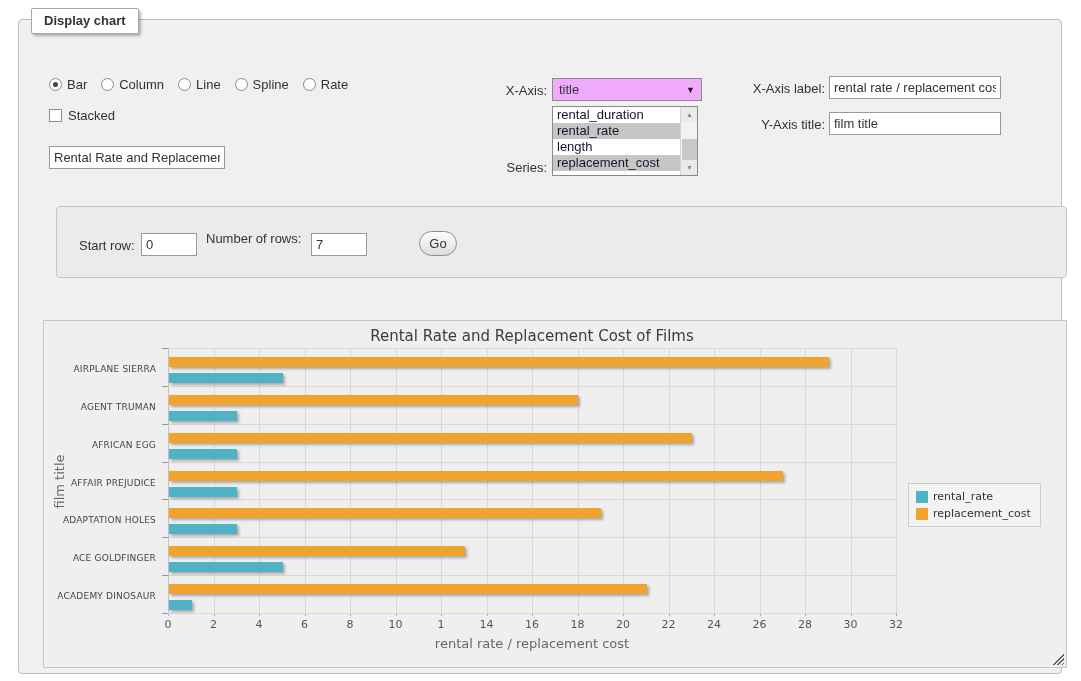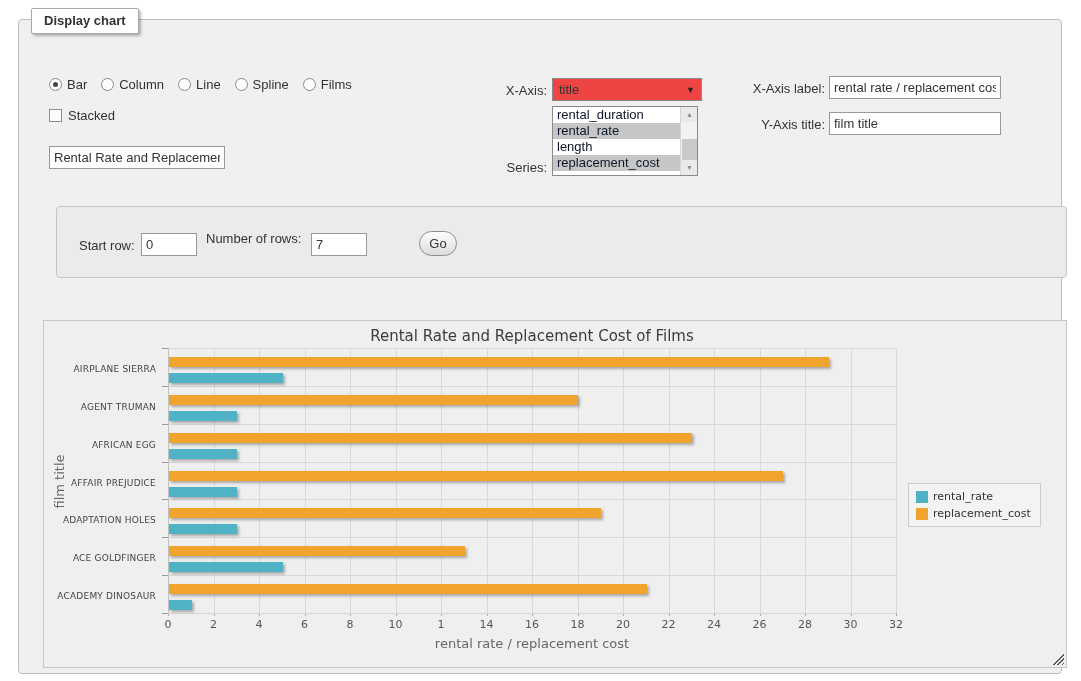--- a/index.html
+++ b/index.html
@@ -24,21 +24,21 @@
                           border-radius:50%; background:#444; }
   .stacked-row { position:absolute; left:30px; top:88px; display:flex; align-items:center; gap:6px;
                  font-size:13px; color:#333; }
   .cb { width:13px; height:13px; border:1px solid #8f8f8f; background:#fdfdfd; }
 
   input.txt { position:absolute; border:1px solid #999; background:#fff; color:#333;
               font-family:"Liberation Sans", sans-serif; font-size:13px; padding:0 4px; }
 
   .lbl { position:absolute; font-size:13px; color:#333; text-align:right; }
 
-  .selectbox { position:absolute; left:533px; top:58px; width:150px; height:23px; background:#ef4444;
+  .selectbox { position:absolute; left:533px; top:58px; width:150px; height:23px; background:#f0abfc;
                border:1px solid #8a8a8a; font-size:13px; color:#333; display:flex;
                align-items:center; padding:0 6px; }
   .selectbox .val { flex:1; }
   .selectbox .arrow { font-size:9px; color:#222; }
 
   .listbox { position:absolute; left:533px; top:86px; width:146px; height:70px; background:#fff;
              border:1px solid #8a8a8a; overflow:hidden; }
   .opt { height:16px; line-height:16px; font-size:13px; color:#0f172a; padding-left:4px;
          white-space:nowrap; width:128px; }
   .opt.sel { background:#c6c6c6; }
@@ -106,21 +106,21 @@
       <div class="radio-item">
         <div class="radio-circ"></div>
         <div>Line</div>
       </div>
       <div class="radio-item">
         <div class="radio-circ"></div>
         <div>Spline</div>
       </div>
       <div class="radio-item">
         <div class="radio-circ"></div>
-        <div>Films</div>
+        <div>Rate</div>
       </div>
     </div>
 
   <div class="stacked-row">
     <span class="cb"></span>
     <span>Stacked</span>
   </div>
 
   <input class="txt" style="left: 30px; top: 126px; width: 176px; height: 23px;" value="Rental Rate and Replacement Cost of Films">
 

